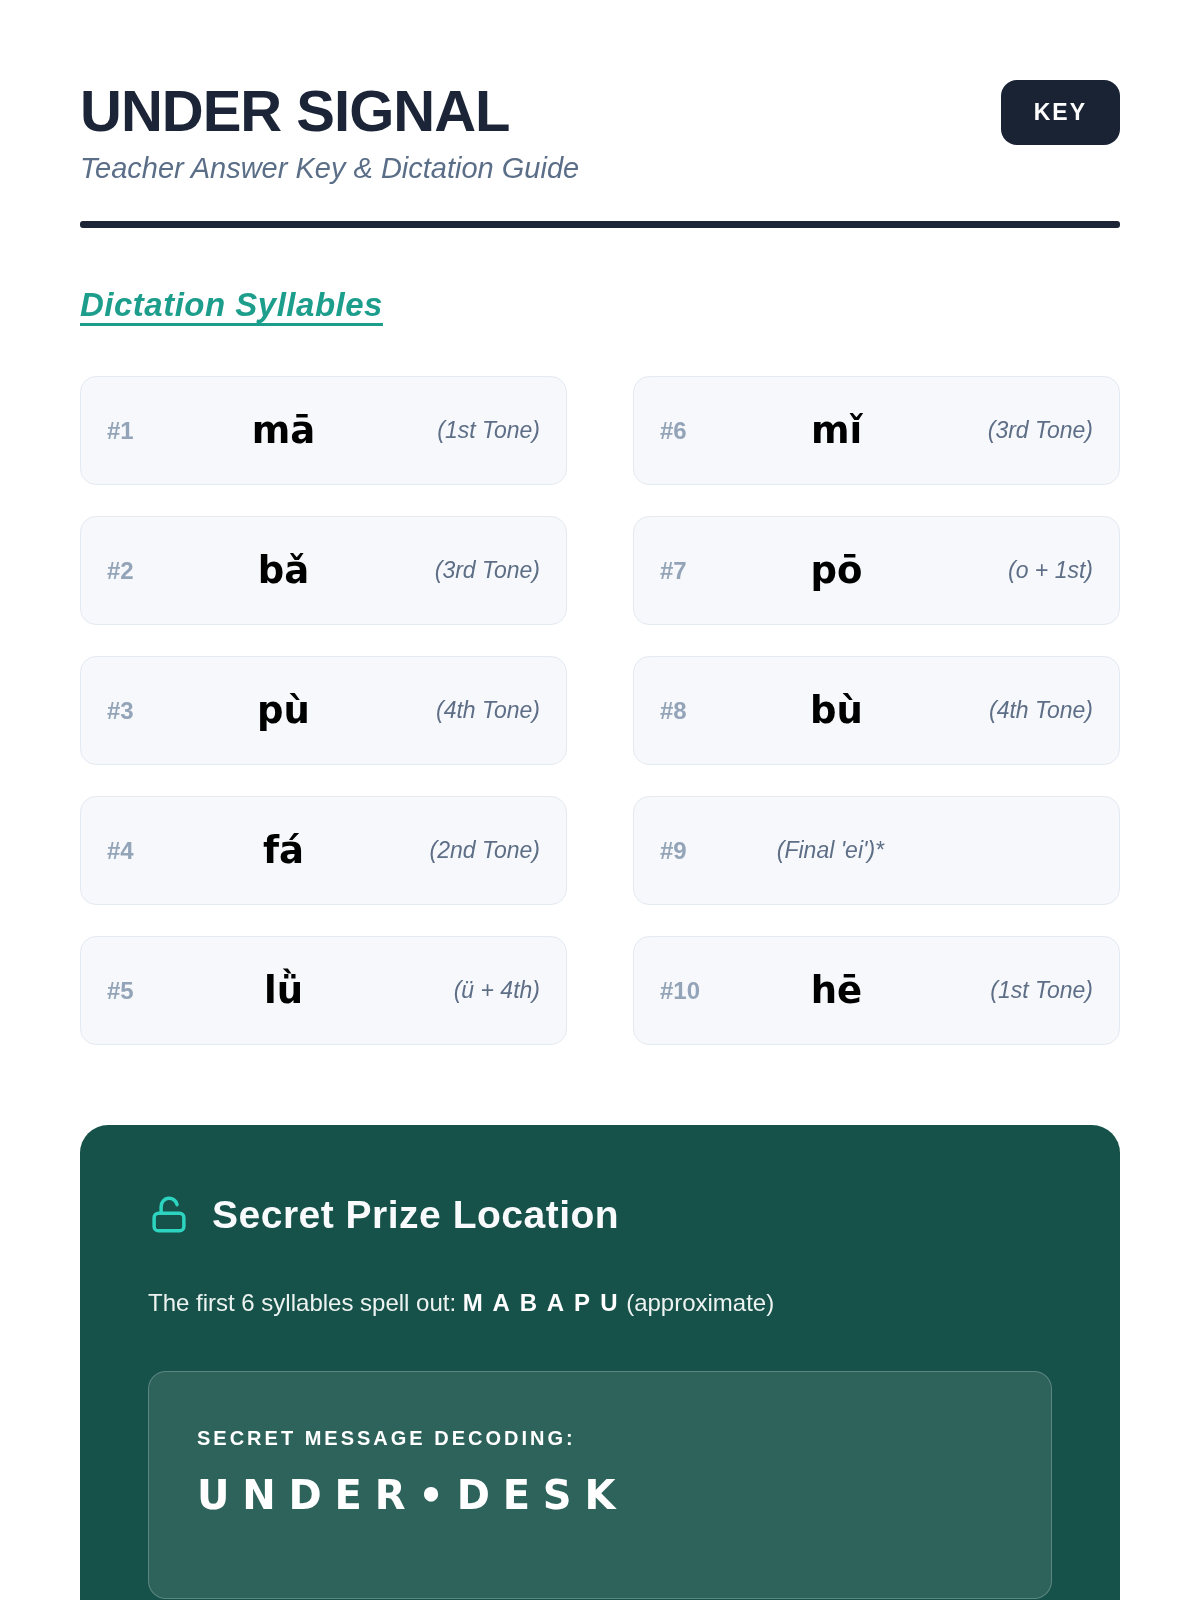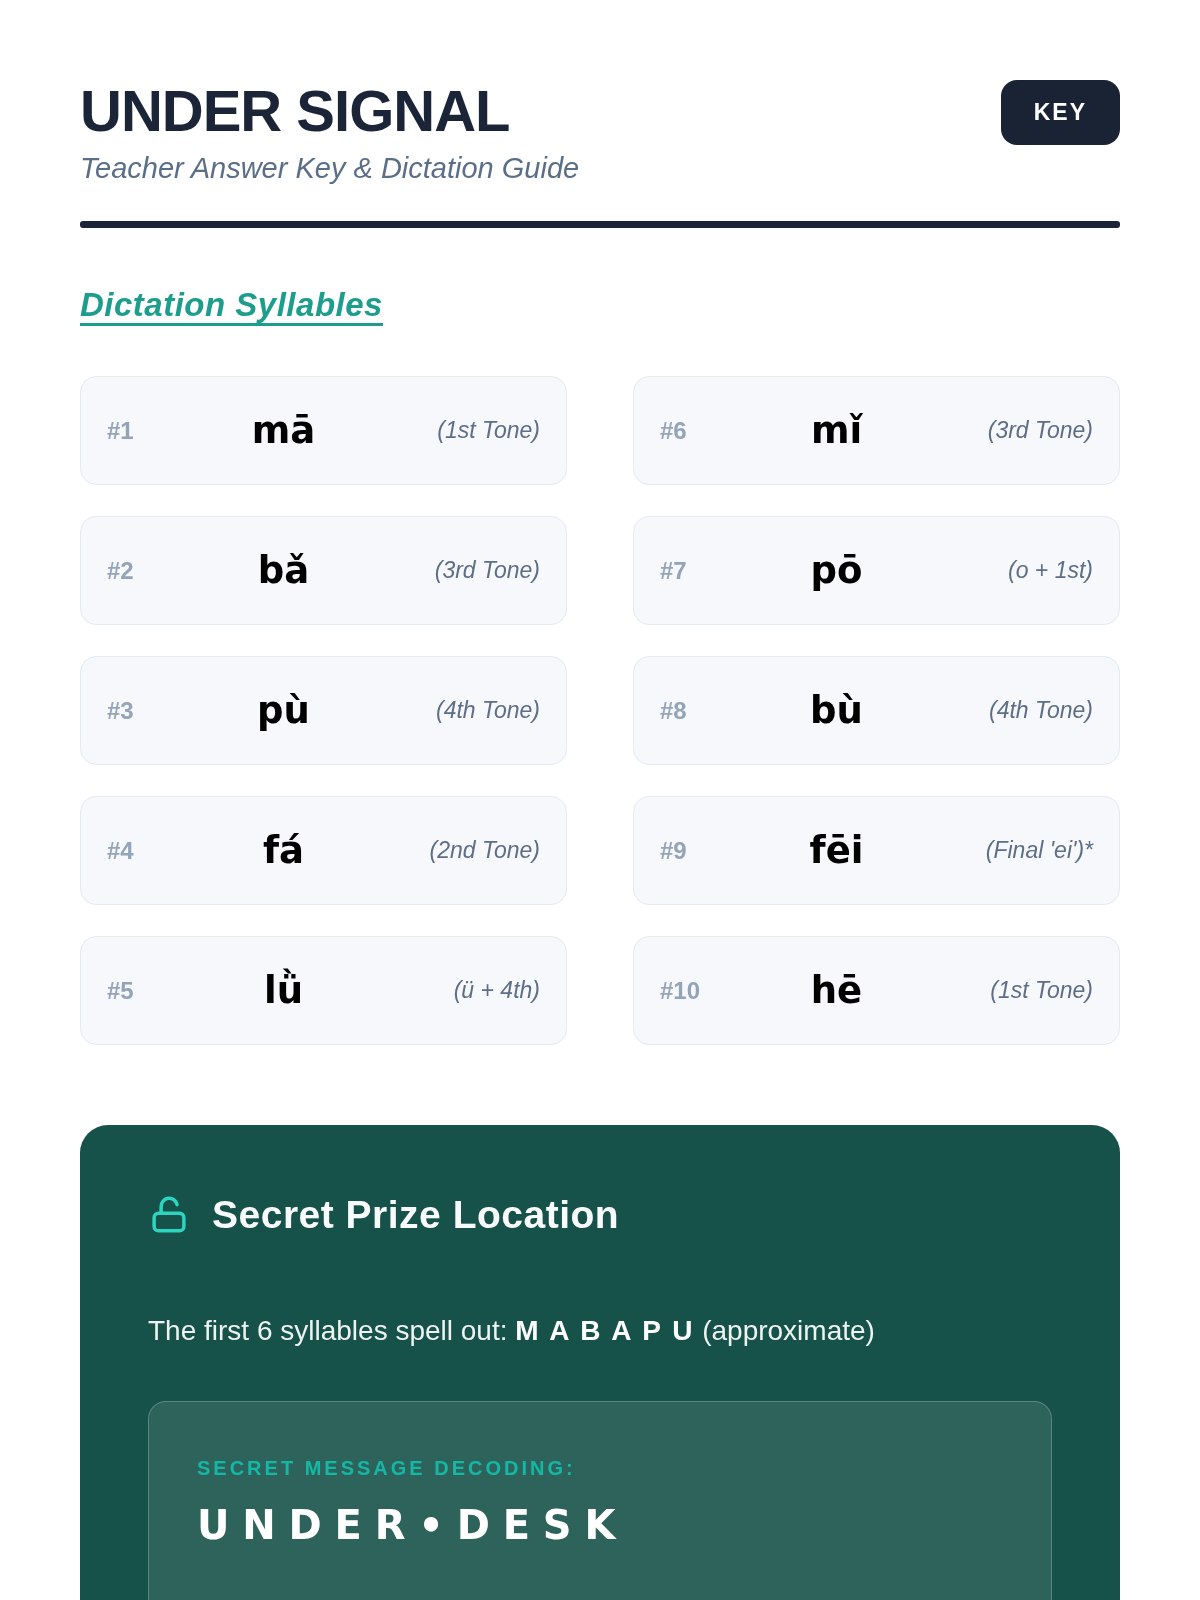--- a/index.html
+++ b/index.html
@@ -120,41 +120,41 @@
     gap: 22px;
   }
   .unlock-icon { flex: 0 0 auto; display: block; }
   .prize-title {
     font-size: 39px;
     font-weight: bold;
     letter-spacing: 0.5px;
     color: #f8fafc;
   }
   .prize-text {
-    margin-top: 76px;
-    font-size: 28px;
+    margin-top: 50px;
+    font-size: 24px;
     color: #edf3f1;
   }
   .prize-code {
     font-weight: bold;
     color: #ffffff;
     letter-spacing: 2px;
   }
   .decode-box {
     margin-top: 54px;
     background: rgba(255,255,255,0.10);
     border: 1.5px solid rgba(255,255,255,0.22);
     border-radius: 18px;
     padding: 55px 48px 80px;
   }
   .decode-label {
     font-size: 20px;
     font-weight: bold;
     letter-spacing: 3px;
-    color: #14b8a6;
+    color: #ffffff;
   }
   .decode-message {
     margin-top: 22px;
     font-family: "DejaVu Sans", sans-serif;
     font-size: 40px;
     font-weight: bold;
     letter-spacing: 0.32em;
     color: #ffffff;
     white-space: nowrap;
   }
@@ -221,21 +221,20 @@
       </div>
 
       <div class="syllable-card">
         <span class="card-number">#8</span>
         <span class="card-syllable">bù</span>
         <span class="card-tone">(4th Tone)</span>
       </div>
 
       <div class="syllable-card">
         <span class="card-number">#9</span>
-        <span class="card-syllable">fēi</span>
         <span class="card-tone">(Final 'ei')*</span>
       </div>
 
       <div class="syllable-card">
         <span class="card-number">#10</span>
         <span class="card-syllable">hē</span>
         <span class="card-tone">(1st Tone)</span>
       </div>
     </div>
 

